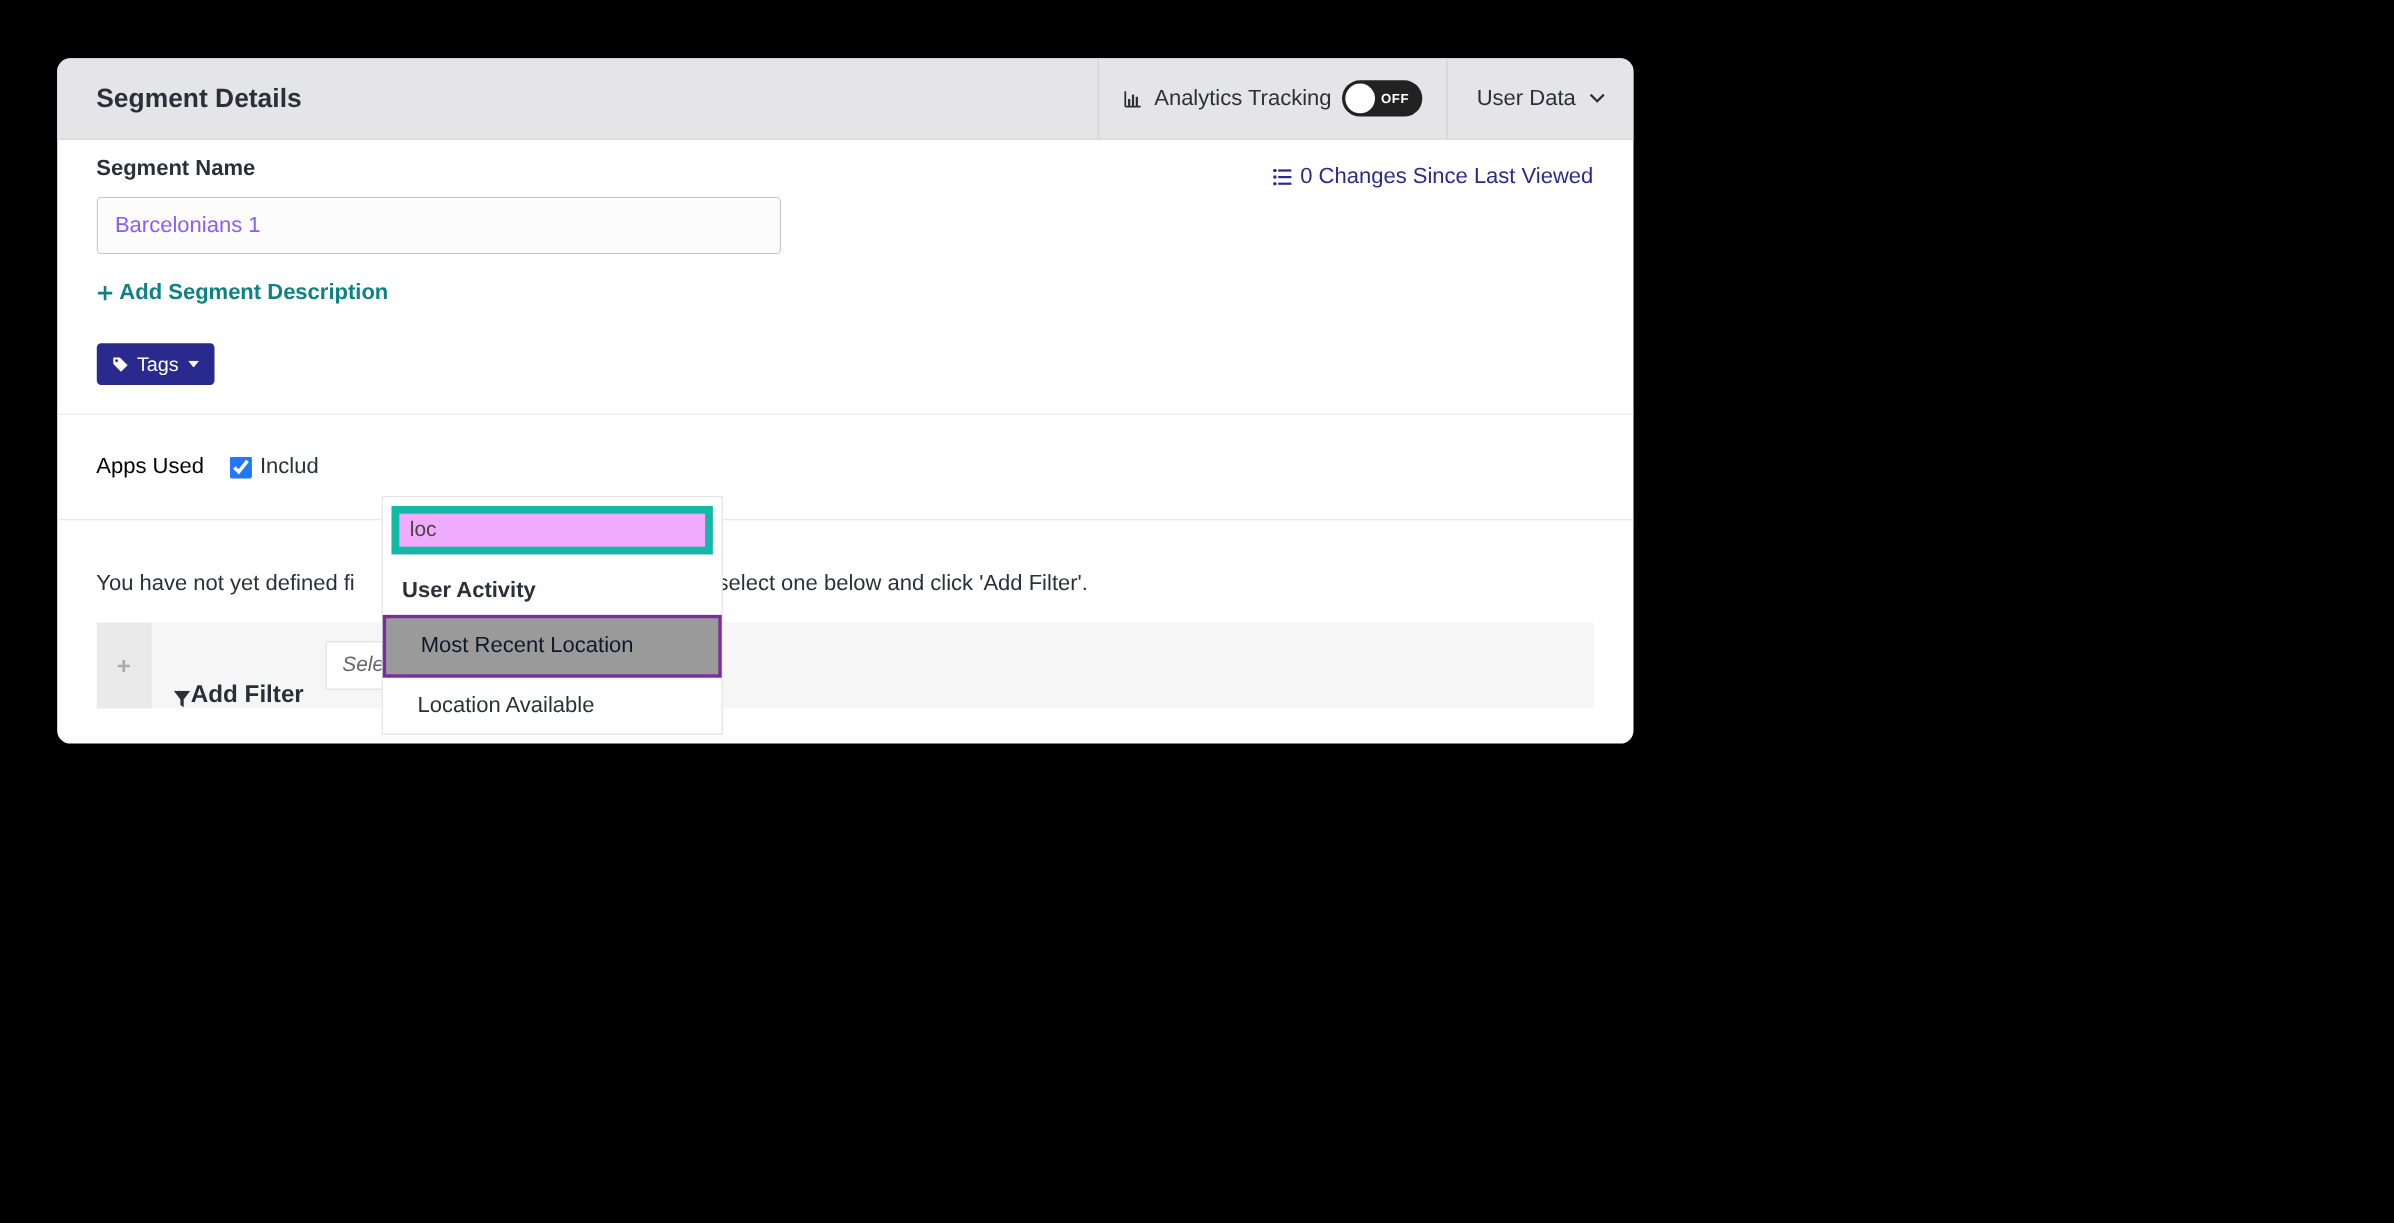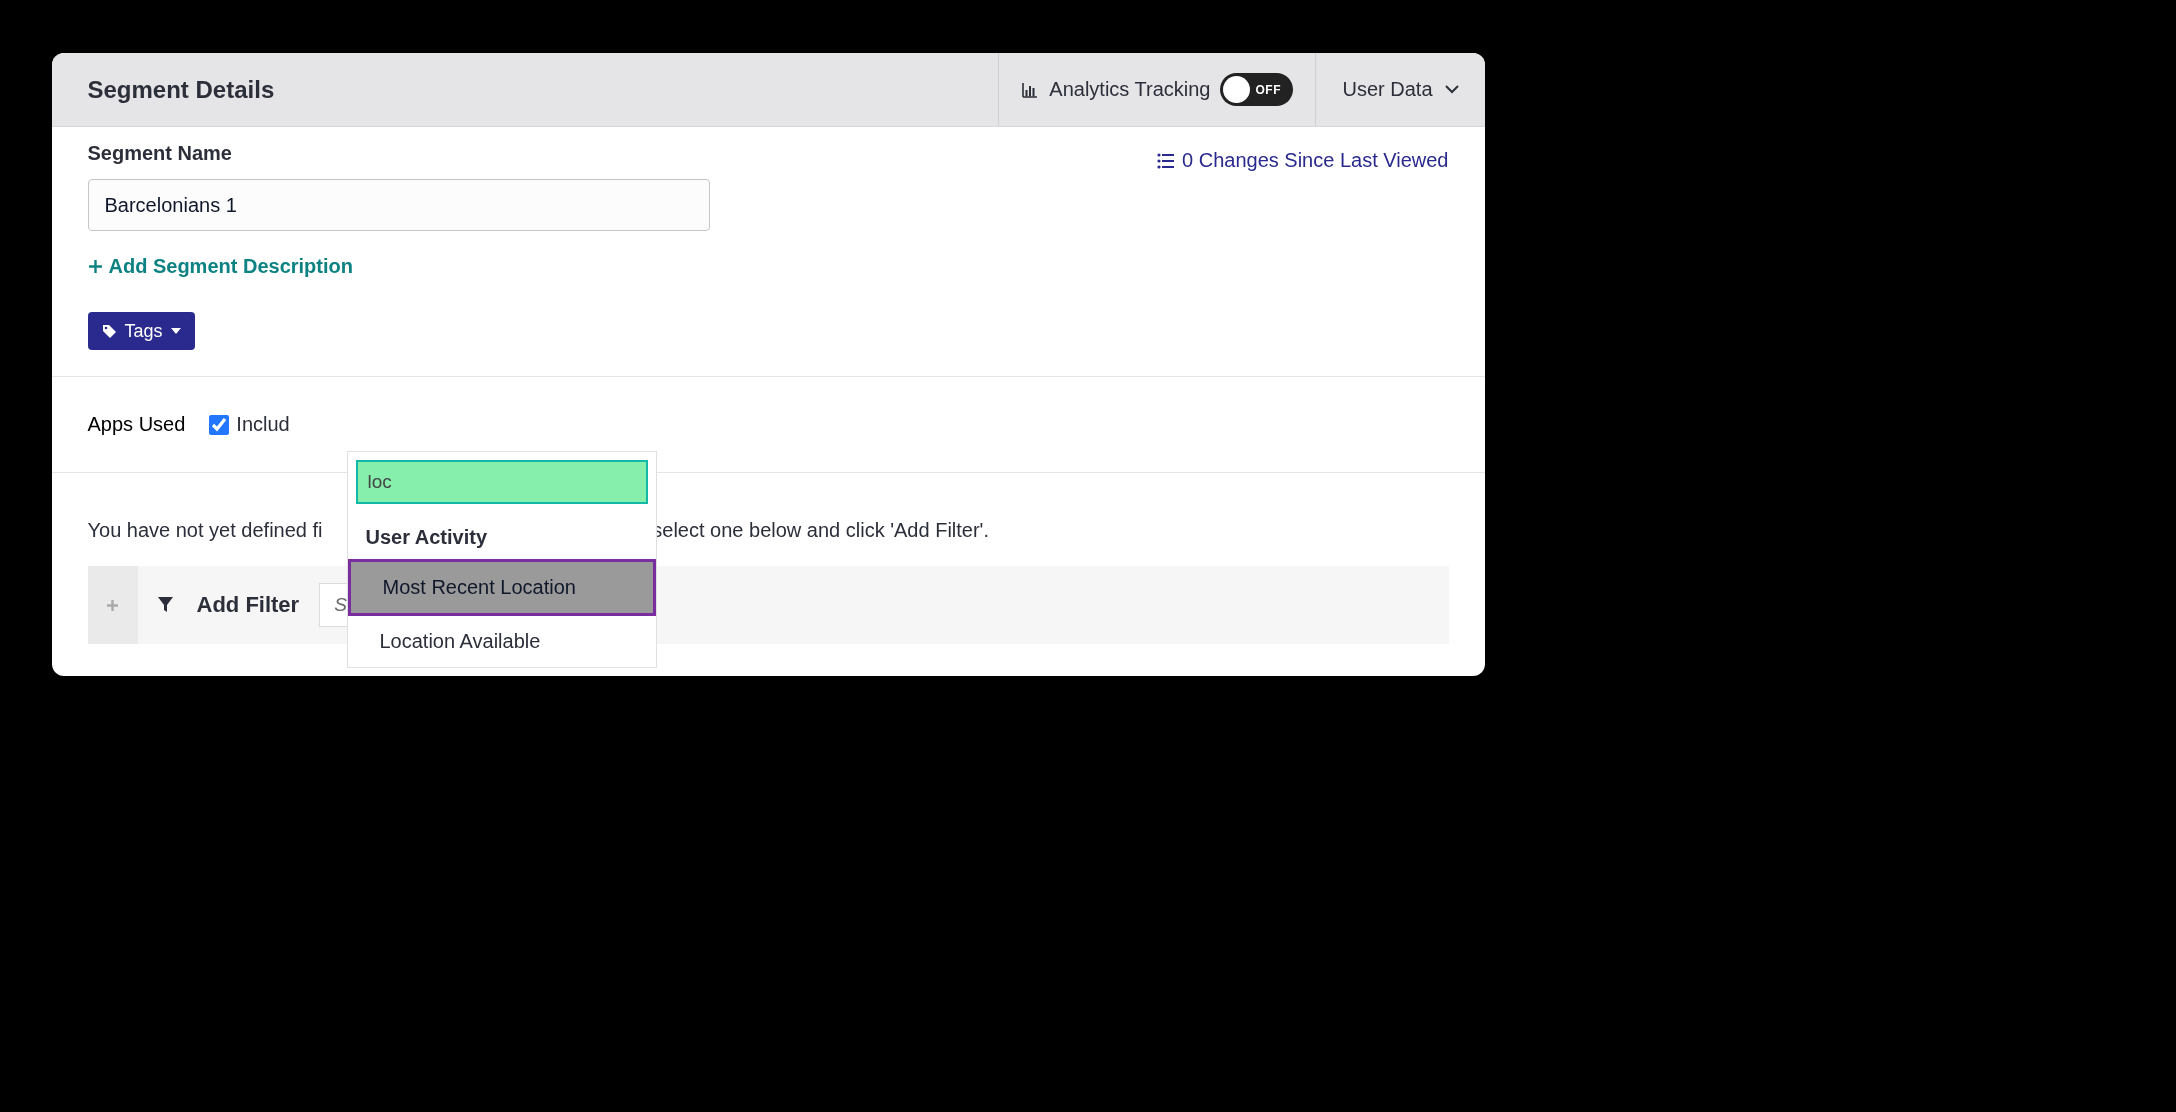--- a/index.html
+++ b/index.html
@@ -116,21 +116,21 @@
       cursor: pointer;
     }
     .segment-name-input {
       width: 622px;
       height: 52px;
       border: 1px solid #c5c5c7;
       border-radius: 4px;
       background: #fcfcfc;
       padding: 0 16px;
       font-size: 20px;
-      color: #0f172a;
+      color: #8b5cf6;
       outline: none;
     }
     .add-desc {
       display: flex;
       align-items: center;
       gap: 6px;
       color: #0d8282;
       font-size: 20px;
       font-weight: 600;
       margin-top: 24px;
@@ -217,22 +217,22 @@
       width: 50px;
       background: #eaeaea;
       display: flex;
       align-items: center;
       justify-content: center;
       color: #aaa;
       font-size: 20px;
     }
     .add-filter-cell {
       display: flex;
-      align-items: center;
-      gap: 24px;
+      align-items: flex-end;
+      gap: 1px;
       padding: 0 20px;
       font-size: 22px;
       font-weight: 600;
       color: #2c2f3a;
     }
     .select-filter-cell {
       display: flex;
       align-items: center;
       flex: 0 0 auto;
     }
@@ -257,22 +257,22 @@
       width: 310px;
       background: #fff;
       border: 1px solid #e0e0e0;
       box-shadow: none;
       z-index: 10;
     }
     .dropdown-search {
       width: calc(100% - 16px);
       margin: 8px;
       height: 44px;
-      border: 2px solid #14b8a6;
-      background: #86efac;
+      border: 7px solid #14b8a6;
+      background: #f0abfc;
       padding: 0 10px;
       font-size: 19px;
       color: #444;
       outline: none;
     }
     .dropdown-group {
       font-size: 20px;
       font-weight: 600;
       color: #2c2f3a;
       padding: 14px 18px 10px 18px;

